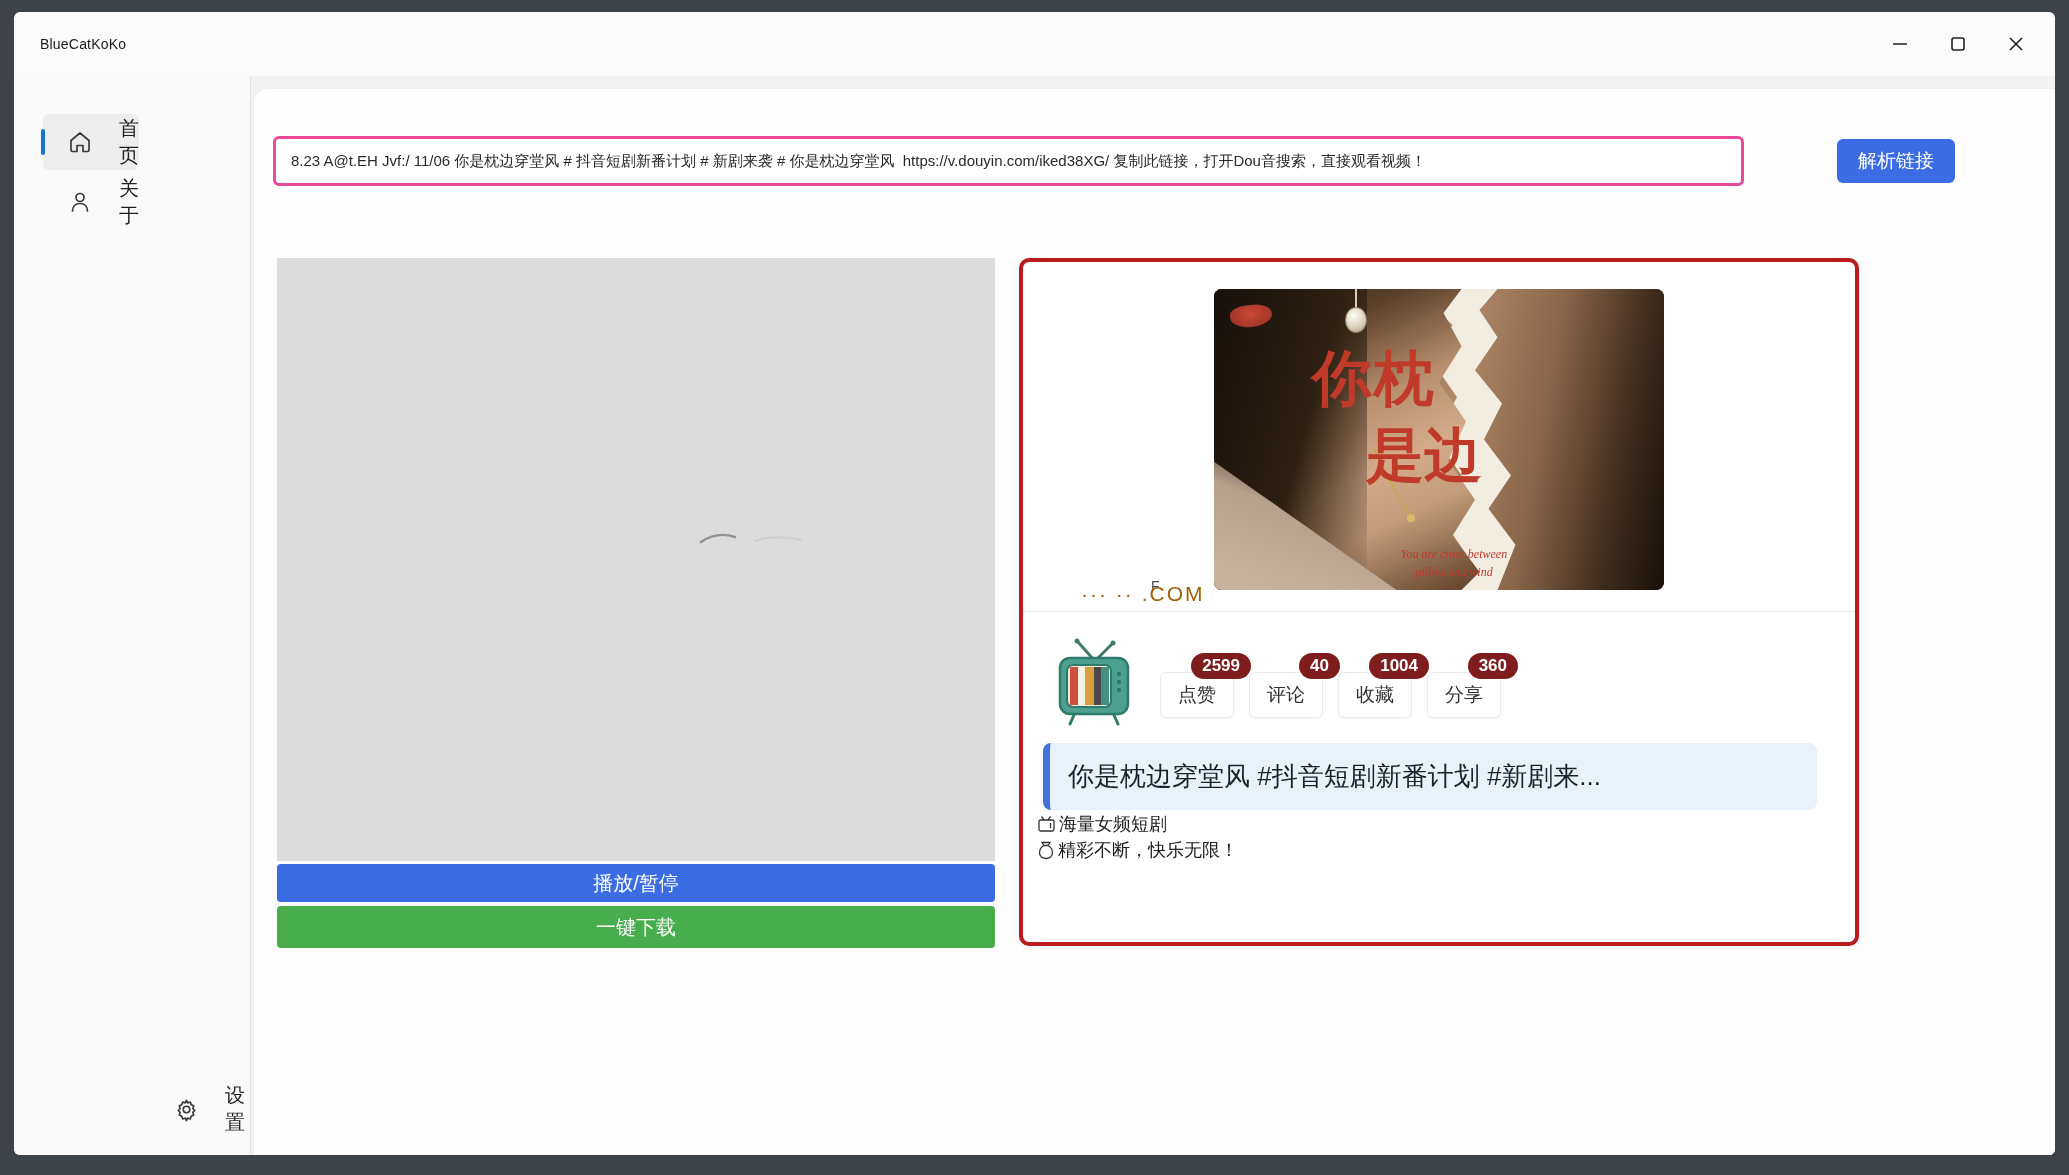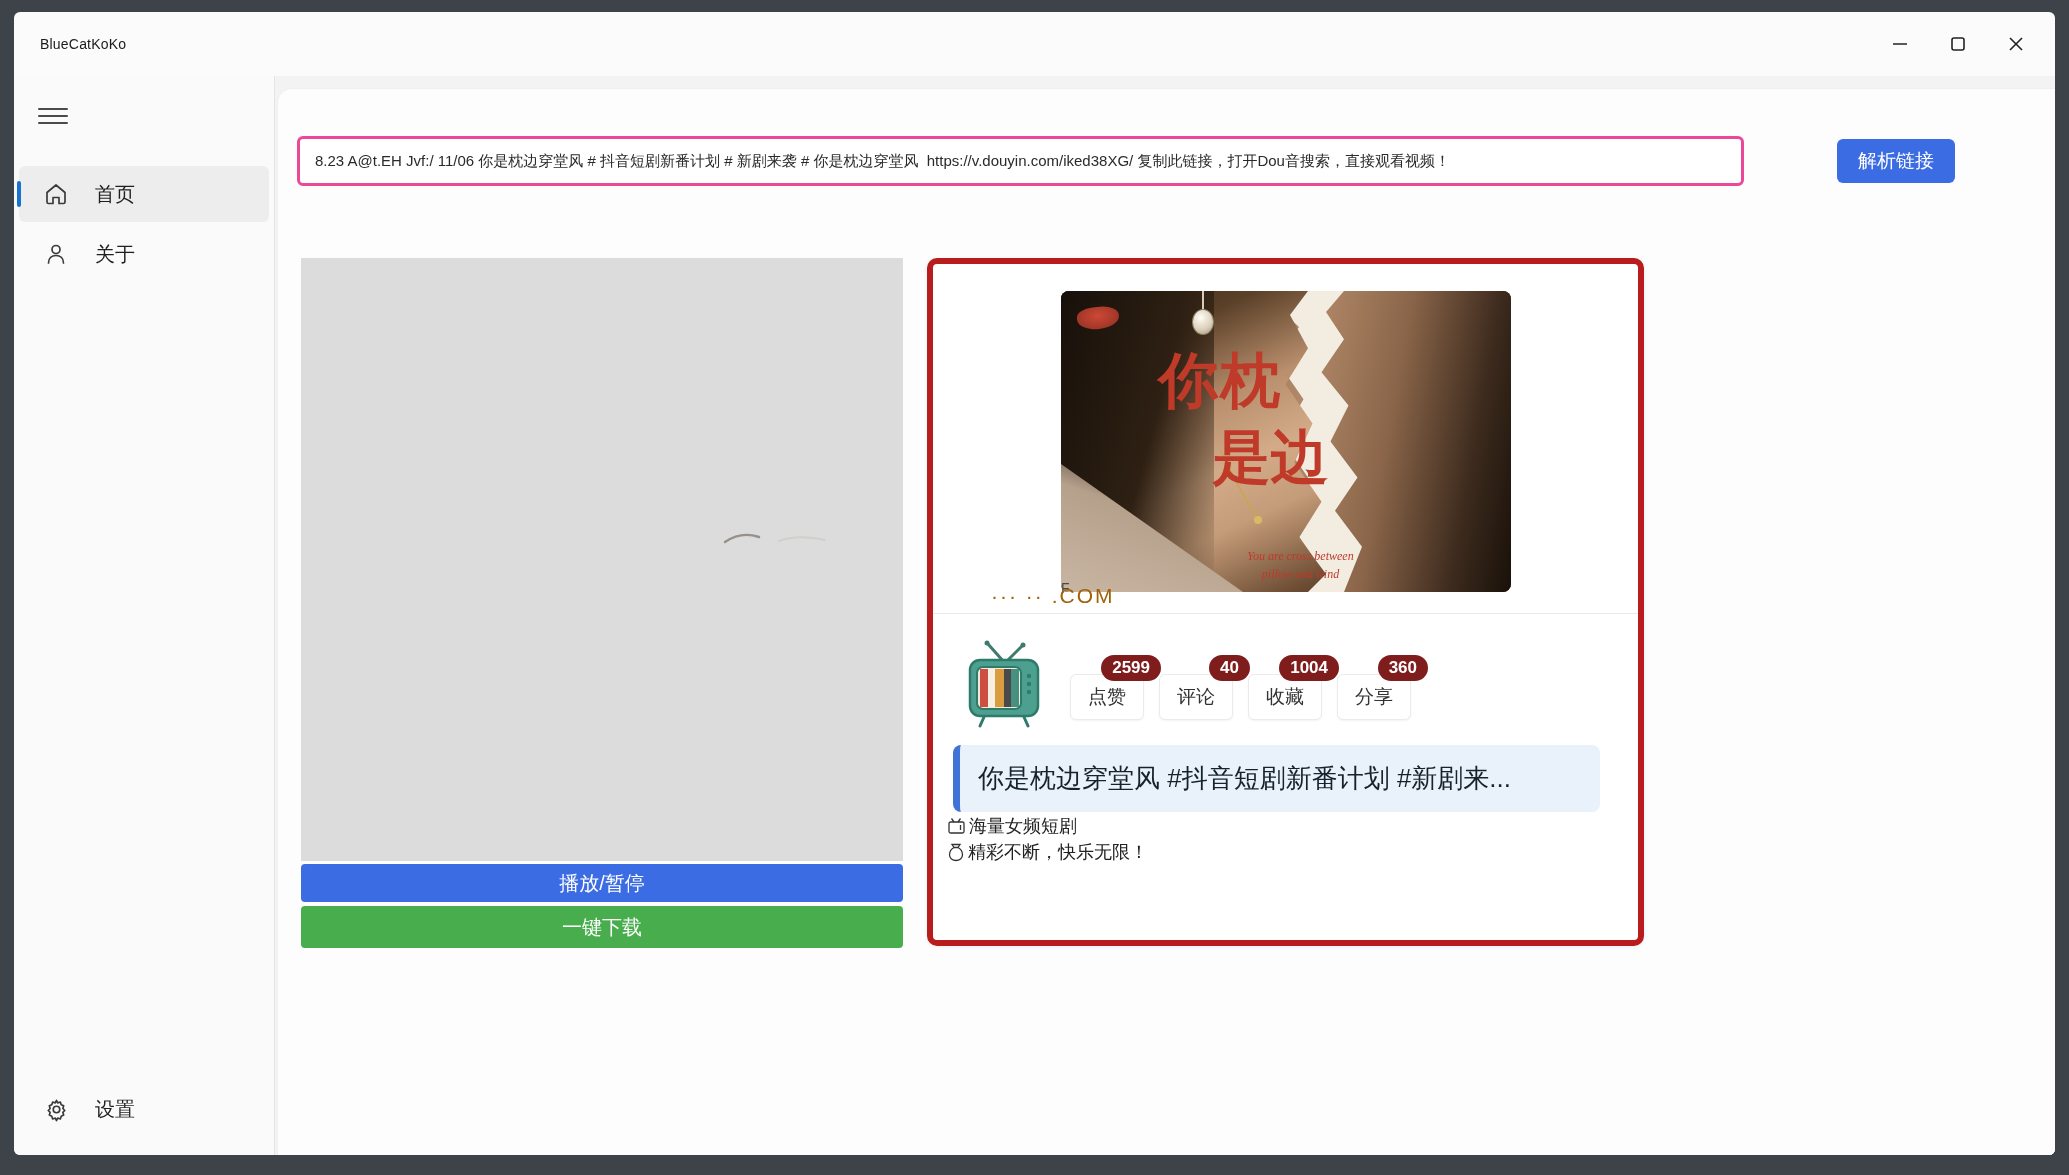--- a/index.html
+++ b/index.html
@@ -13,49 +13,49 @@
   .titlebar { height:64px; display:flex; align-items:center; flex:0 0 auto; }
   .app-title { margin-left:26px; font-size:14px; color:#1b1b1b; letter-spacing:.2px; }
   .win-controls { margin-left:auto; display:flex; align-items:center; margin-right:10px; }
   .win-btn { width:58px; height:40px; display:flex; align-items:center; justify-content:center; cursor:pointer; }
   .win-btn svg { display:block; }
 
   
   .app-body { flex:1; display:flex; min-height:0; }
 
   
-  .sidebar { width:261px; background:#fafafa; border-right:1px solid #e4e4e4; display:flex; flex-direction:column; }
+  .sidebar { width:237px; background:#fafafa; border-right:1px solid #e4e4e4; display:flex; flex-direction:row; }
   .hamburger { margin:28px 0 0 24px; width:30px; height:24px; display:flex; flex-direction:column; justify-content:center; gap:5px; cursor:pointer; }
   .hamburger span { display:block; height:2px; background:#4a4a4a; border-radius:1px; }
   .nav { margin-top:38px; display:flex; flex-direction:column; gap:4px; }
   .nav-item { position:relative; height:56px; margin:0 5px; border-radius:6px; display:flex; align-items:center; gap:26px; padding-left:24px; font-size:20px; color:#1f1f1f; cursor:pointer; }
   .nav-item.active { background:#ededed; }
   .nav-item .indicator { position:absolute; left:-2px; top:15px; width:4px; height:26px; border-radius:2px; background:#1673d0; }
   .nav-icon { width:26px; height:26px; flex:0 0 auto; display:flex; align-items:center; justify-content:center; }
   .sidebar-bottom { margin-top:auto; margin-bottom:18px; }
 
   
   .main { flex:1; position:relative; background:#f3f3f3; }
   .panel { position:absolute; left:3px; top:13px; right:0; bottom:0; background:#fdfdfd; border-radius:14px 0 0 0; box-shadow:0 0 0 1px #efefef; overflow:hidden; }
 
   .parse-row { display:flex; align-items:center; padding:47px 100px 0 19px; }
   .link-input { flex:1; height:50px; border:3px solid #ec4899; border-radius:6px; background:#fff; padding:0 15px; font-size:15px; color:#2a2a2a; font-family:inherit; outline:none; }
   .parse-btn { margin-left:93px; width:118px; height:44px; flex:0 0 auto; background:#3c6ce4; color:#fff; border:none; border-radius:6px; font-size:19px; font-family:inherit; cursor:pointer; }
 
   .content-row { display:flex; margin-top:72px; padding-left:23px; gap:24px; }
 
   
-  .player-col { width:602px; flex:0 0 auto; display:flex; flex-direction:column; }
+  .player-col { width:718px; flex:0 0 auto; display:flex; flex-direction:column; }
   .video-placeholder { height:603px; background:#dcdcdc; position:relative; }
   .squiggle { position:absolute; left:420px; top:268px; }
   .btn-play { margin-top:3px; height:38px; background:#3c6ce4; color:#fff; border:none; border-radius:4px; font-size:20px; font-family:inherit; cursor:pointer; }
   .btn-download { margin-top:4px; height:42px; background:#48ae4d; color:#fff; border:none; border-radius:4px; font-size:20px; font-family:inherit; cursor:pointer; }
 
   
-  .card { width:717px; height:688px; background:#fff; border:6px solid #b91c1c; border-radius:10px; box-shadow:0 1px 5px rgba(0,0,0,.06); position:relative; }
+  .card { width:840px; height:688px; background:#fff; border:4px solid #b91c1c; border-radius:10px; box-shadow:0 1px 5px rgba(0,0,0,.06); position:relative; }
   .cover-wrap { padding-top:27px; display:flex; justify-content:center; }
   .cover { width:450px; height:301px; border-radius:8px; overflow:hidden; position:relative; background:#2a2018; }
   .cover .photo-right { position:absolute; inset:0;
       background:linear-gradient(100deg,#6e4f39 0%,#9b7356 28%,#b08767 52%,#8a6549 70%,#3c2a1d 88%,#191109 100%); }
   .man-lips { position:absolute; left:212px; top:40px; width:48px; height:26px; border-radius:50% 50% 60% 60%; background:radial-gradient(ellipse at 45% 40%,#b97f6d,#8f5a4b 70%); transform:rotate(8deg); }
   .cover .tear { position:absolute; inset:0; background:#f2ece1;
       clip-path:polygon(52% 0,63% 0,59% 7%,63% 16%,58% 27%,64% 38%,60% 50%,66% 62%,61% 73%,67% 85%,63% 100%,52% 100%,56% 88%,50% 75%,55% 62%,49% 49%,54% 36%,48% 23%,53% 12%,48% 5%); }
   .cover .photo-left { position:absolute; inset:0; overflow:hidden;
       clip-path:polygon(0 0,55% 0,51% 8%,55% 19%,50% 31%,56% 44%,52% 57%,58% 70%,53% 82%,59% 94%,55% 100%,0 100%);
       background:linear-gradient(155deg,#2c2015 0%,#5c4129 18%,#b98f6d 36%,#d3ab88 50%,#c59c79 62%,#6b4b32 80%,#271b11 100%); }

